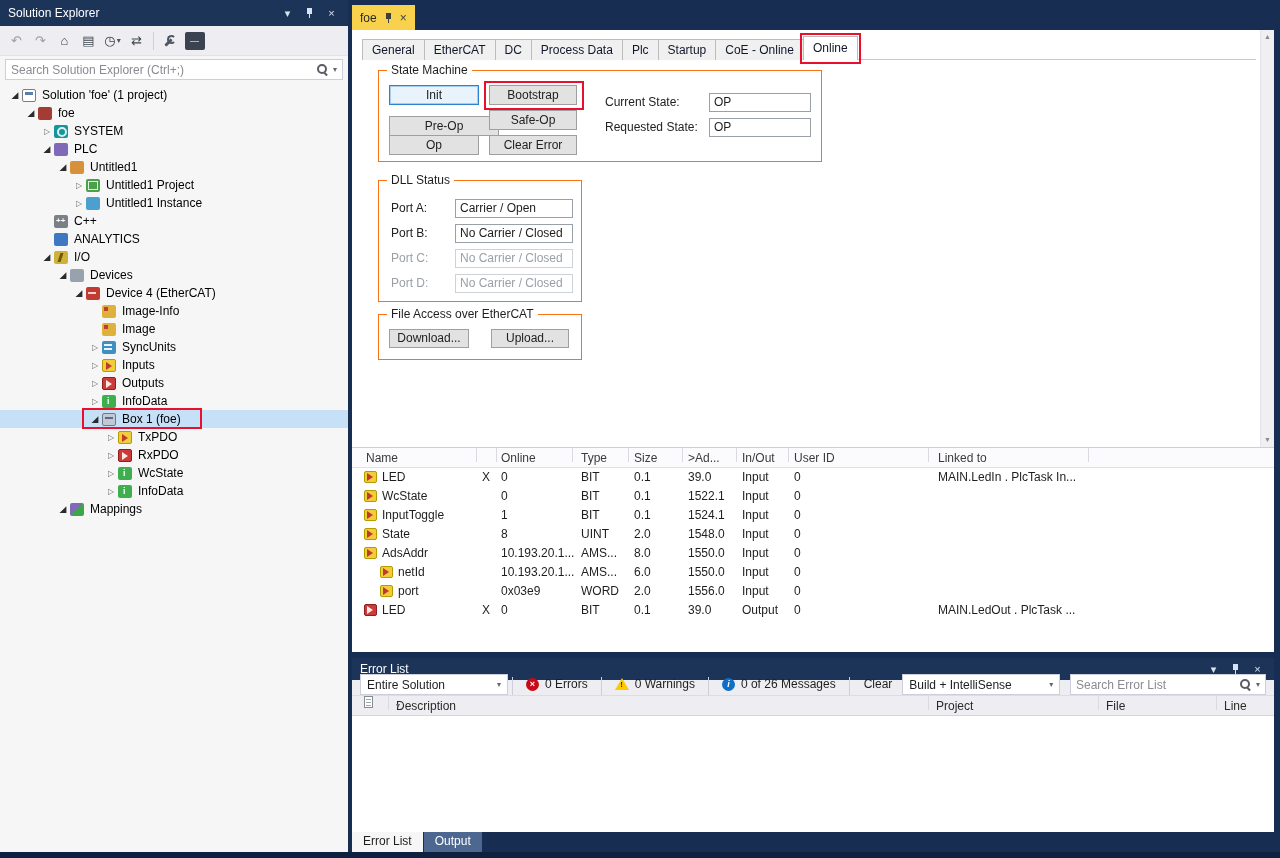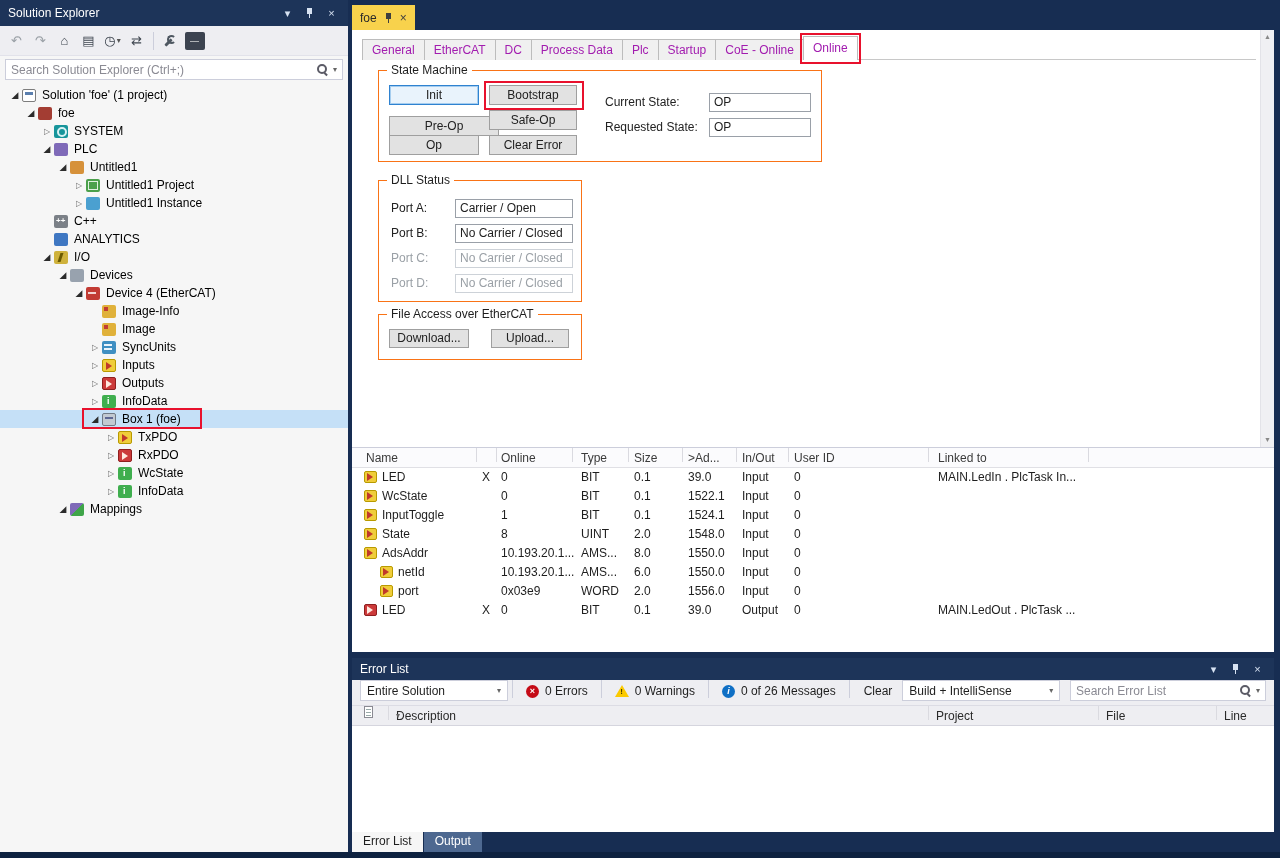--- a/index.html
+++ b/index.html
@@ -85,21 +85,21 @@
   .wrench::after{content:"";position:absolute;right:2px;top:1px;width:5px;height:5px;border:2px solid #4f5862;border-radius:50%;border-right-color:transparent}
 
   
   .main{position:absolute;left:352px;top:0;right:6px;height:852px}
   .dstrip{position:absolute;left:0;top:0;right:0;height:30px}
   .dtab{position:absolute;left:0;top:5px;height:25px;background:#f8d24c;color:#2a2a2a;display:flex;align-items:center;padding:0 8px;gap:7px;font-size:12px}
   .dtab .x{font-size:12px;color:#3f3f3f}
 
   .doc{position:absolute;left:0;top:30px;right:0;height:417px;background:#fff}
   .ptabs{position:absolute;left:10px;top:6px;height:24px;display:flex;align-items:flex-end;z-index:2}
-  .ptab{height:21px;padding:0 9px;line-height:20px;background:#f0f0f0;border:1px solid #bcbcbc;border-bottom:0;margin-right:-1px;color:#a21caf}
+  .ptab{height:21px;padding:0 9px;line-height:20px;background:#f0f0f0;border:1px solid #bcbcbc;border-bottom:0;margin-right:-1px;color:#0f172a}
   .ptab.active{position:relative;height:24px;line-height:23px;background:#fff;z-index:3}
   .ptab-line{position:absolute;left:10px;right:18px;top:29px;height:1px;background:#c8c8c8}
   .vscroll{position:absolute;right:0;top:0;width:14px;height:100%;background:#f0f0f3;border-left:1px solid #e3e3e8}
   .vscroll .arr{height:14px;font-size:7px;color:#888;text-align:center;line-height:14px}
   .vscroll .arr.dn{position:absolute;bottom:0;left:0;right:0}
 
   .gbox{position:absolute;border:1px solid #f97316}
   .glab{position:absolute;top:-8px;left:8px;background:#fff;padding:0 4px;color:#1e1e1e;font-size:12px}
   .btn{position:absolute;height:20px;background:#e2e2e2;border:1px solid #9f9f9f;text-align:center;line-height:18px;font-size:12px;color:#222}
   .btn.focus{background:#e9f3fc;border:1px solid #2f82d0;box-shadow:inset 0 0 0 1px #a5cdef}
@@ -125,21 +125,21 @@
   .vi-out{background:#cc3a3a;border:1px solid #8f1f1f}
   .vi-out::after{content:"";position:absolute;left:2px;top:1px;border-top:4px solid transparent;border-bottom:4px solid transparent;border-left:6px solid #ffe9e0}
   .c-name{left:30px}.sub .c-name{left:46px}
   .c-x{left:124px;width:20px;text-align:center}
   .c-online{left:149px}.c-type{left:229px}.c-size{left:282px}.c-addr{left:336px}.c-io{left:390px}.c-uid{left:442px}.c-link{left:586px}
   .h-name{left:14px}.h-online{left:149px}.h-type{left:229px}.h-size{left:282px}.h-addr{left:336px}.h-io{left:390px}.h-uid{left:442px}.h-link{left:586px}
 
   
   .el{position:absolute;left:0;top:658px;right:0;height:174px;background:#fff;display:flex;flex-direction:column}
   .el .tw-title{height:22px}
-  .el-toolbar{height:26px;background:#eeeef2;display:flex;align-items:flex-start;padding:0 8px;border-bottom:1px solid #dcdce4}
+  .el-toolbar{height:16px;background:#eeeef2;display:flex;align-items:flex-end;padding:0 8px;border-bottom:1px solid #dcdce4}
   .combo{height:21px;background:#fff;border:1px solid #cccedb;display:flex;align-items:center;padding:0 6px;gap:6px}
   .combo .cv{white-space:nowrap}
   .tgl{display:flex;align-items:center;gap:6px;padding:0 9px;height:22px;white-space:nowrap}
   .clearbtn{padding:0 10px;height:22px;line-height:22px}
   .ic-err{width:13px;height:13px;border-radius:50%;background:#c50b17;color:#fff;font-size:9px;line-height:13px;text-align:center;font-weight:bold}
   .ic-warn{position:relative;width:14px;height:12px}
   .ic-warn::before{content:"";position:absolute;left:0;top:0;border-left:7px solid transparent;border-right:7px solid transparent;border-bottom:12px solid #fbca00}
   .ic-warn span{position:absolute;left:0;width:14px;top:2px;text-align:center;font-size:8px;font-weight:bold;color:#4a3c00;z-index:1}
   .ic-info{width:13px;height:13px;border-radius:50%;background:#0f6fc5;color:#fff;font-size:9px;line-height:13px;text-align:center;font-weight:bold;font-style:italic}
   .el-search{margin-left:auto;width:196px}

